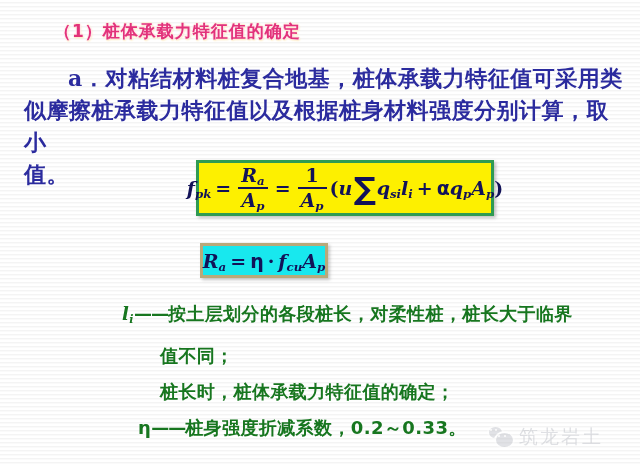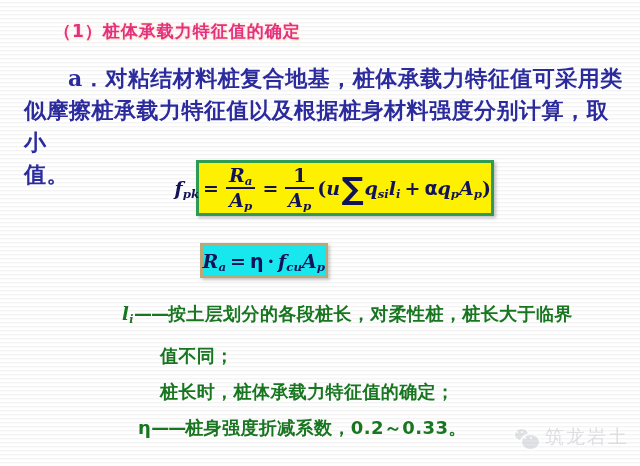--- a/index.html
+++ b/index.html
@@ -71,21 +71,21 @@
     font-style: normal;
     font-weight: bold;
   }
 
   
   .formula-box {
     position: absolute;
     box-sizing: border-box;
     display: flex;
     align-items: center;
-    justify-content: flex-end;
+    justify-content: center;
     font-family: "DejaVu Serif", "Liberation Serif", serif;
     color: #121258;
   }
   #formula-1 {
     left: 196px;
     top: 160px;
     width: 298px;
     height: 56px;
     background: #fdf000;
     border: 3px solid #2f9b52;
@@ -164,24 +164,23 @@
   .defs .sym sub { font-size: 0.62em; vertical-align: -0.25em; }
   .defs .dash { letter-spacing: -1px; }
   .defs .pad-70 { display: inline-block; width: 70px; }
   .defs .pad-92 { display: inline-block; width: 96px; }
   .defs .pad-108 { display: inline-block; width: 112px; }
   .defs .pad-130 { display: inline-block; width: 134px; }
 
   
   #watermark {
     position: absolute;
-    left: 513px;
+    left: 487px;
     top: 424px;
     display: flex;
-    align-items: center;
     opacity: 0.42;
     pointer-events: none;
   }
   #watermark .wm-logo {
     width: 26px;
     height: 22px;
     position: relative;
     margin-right: 6px;
   }
   #watermark .bub {

